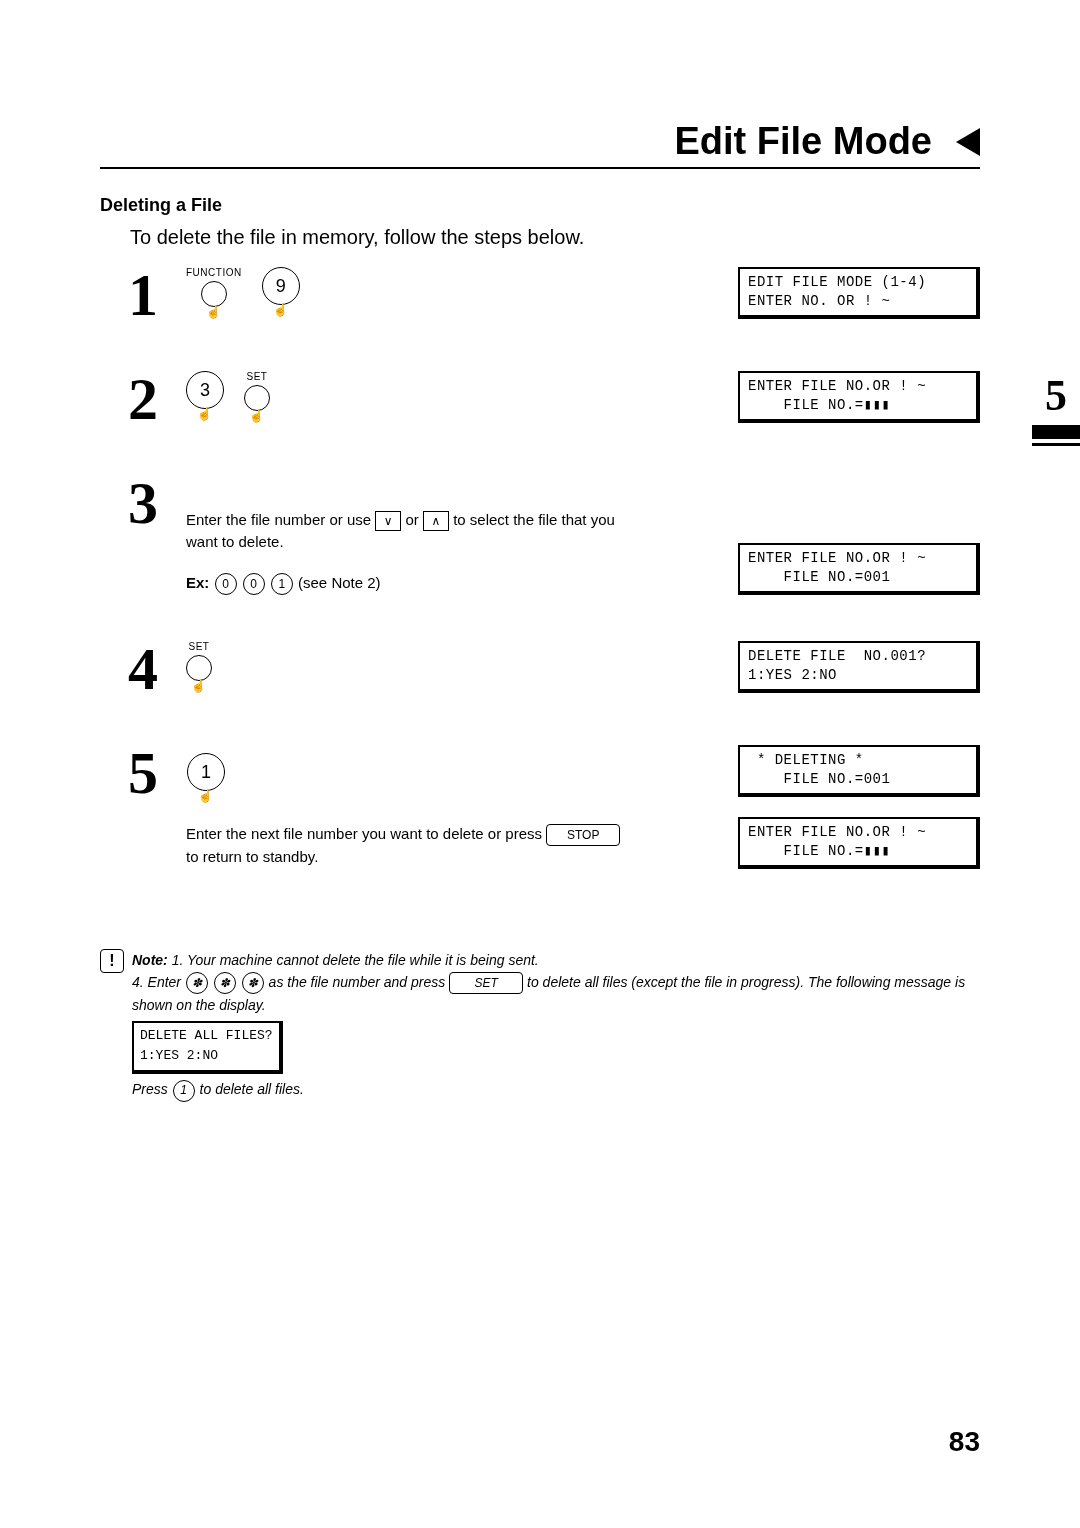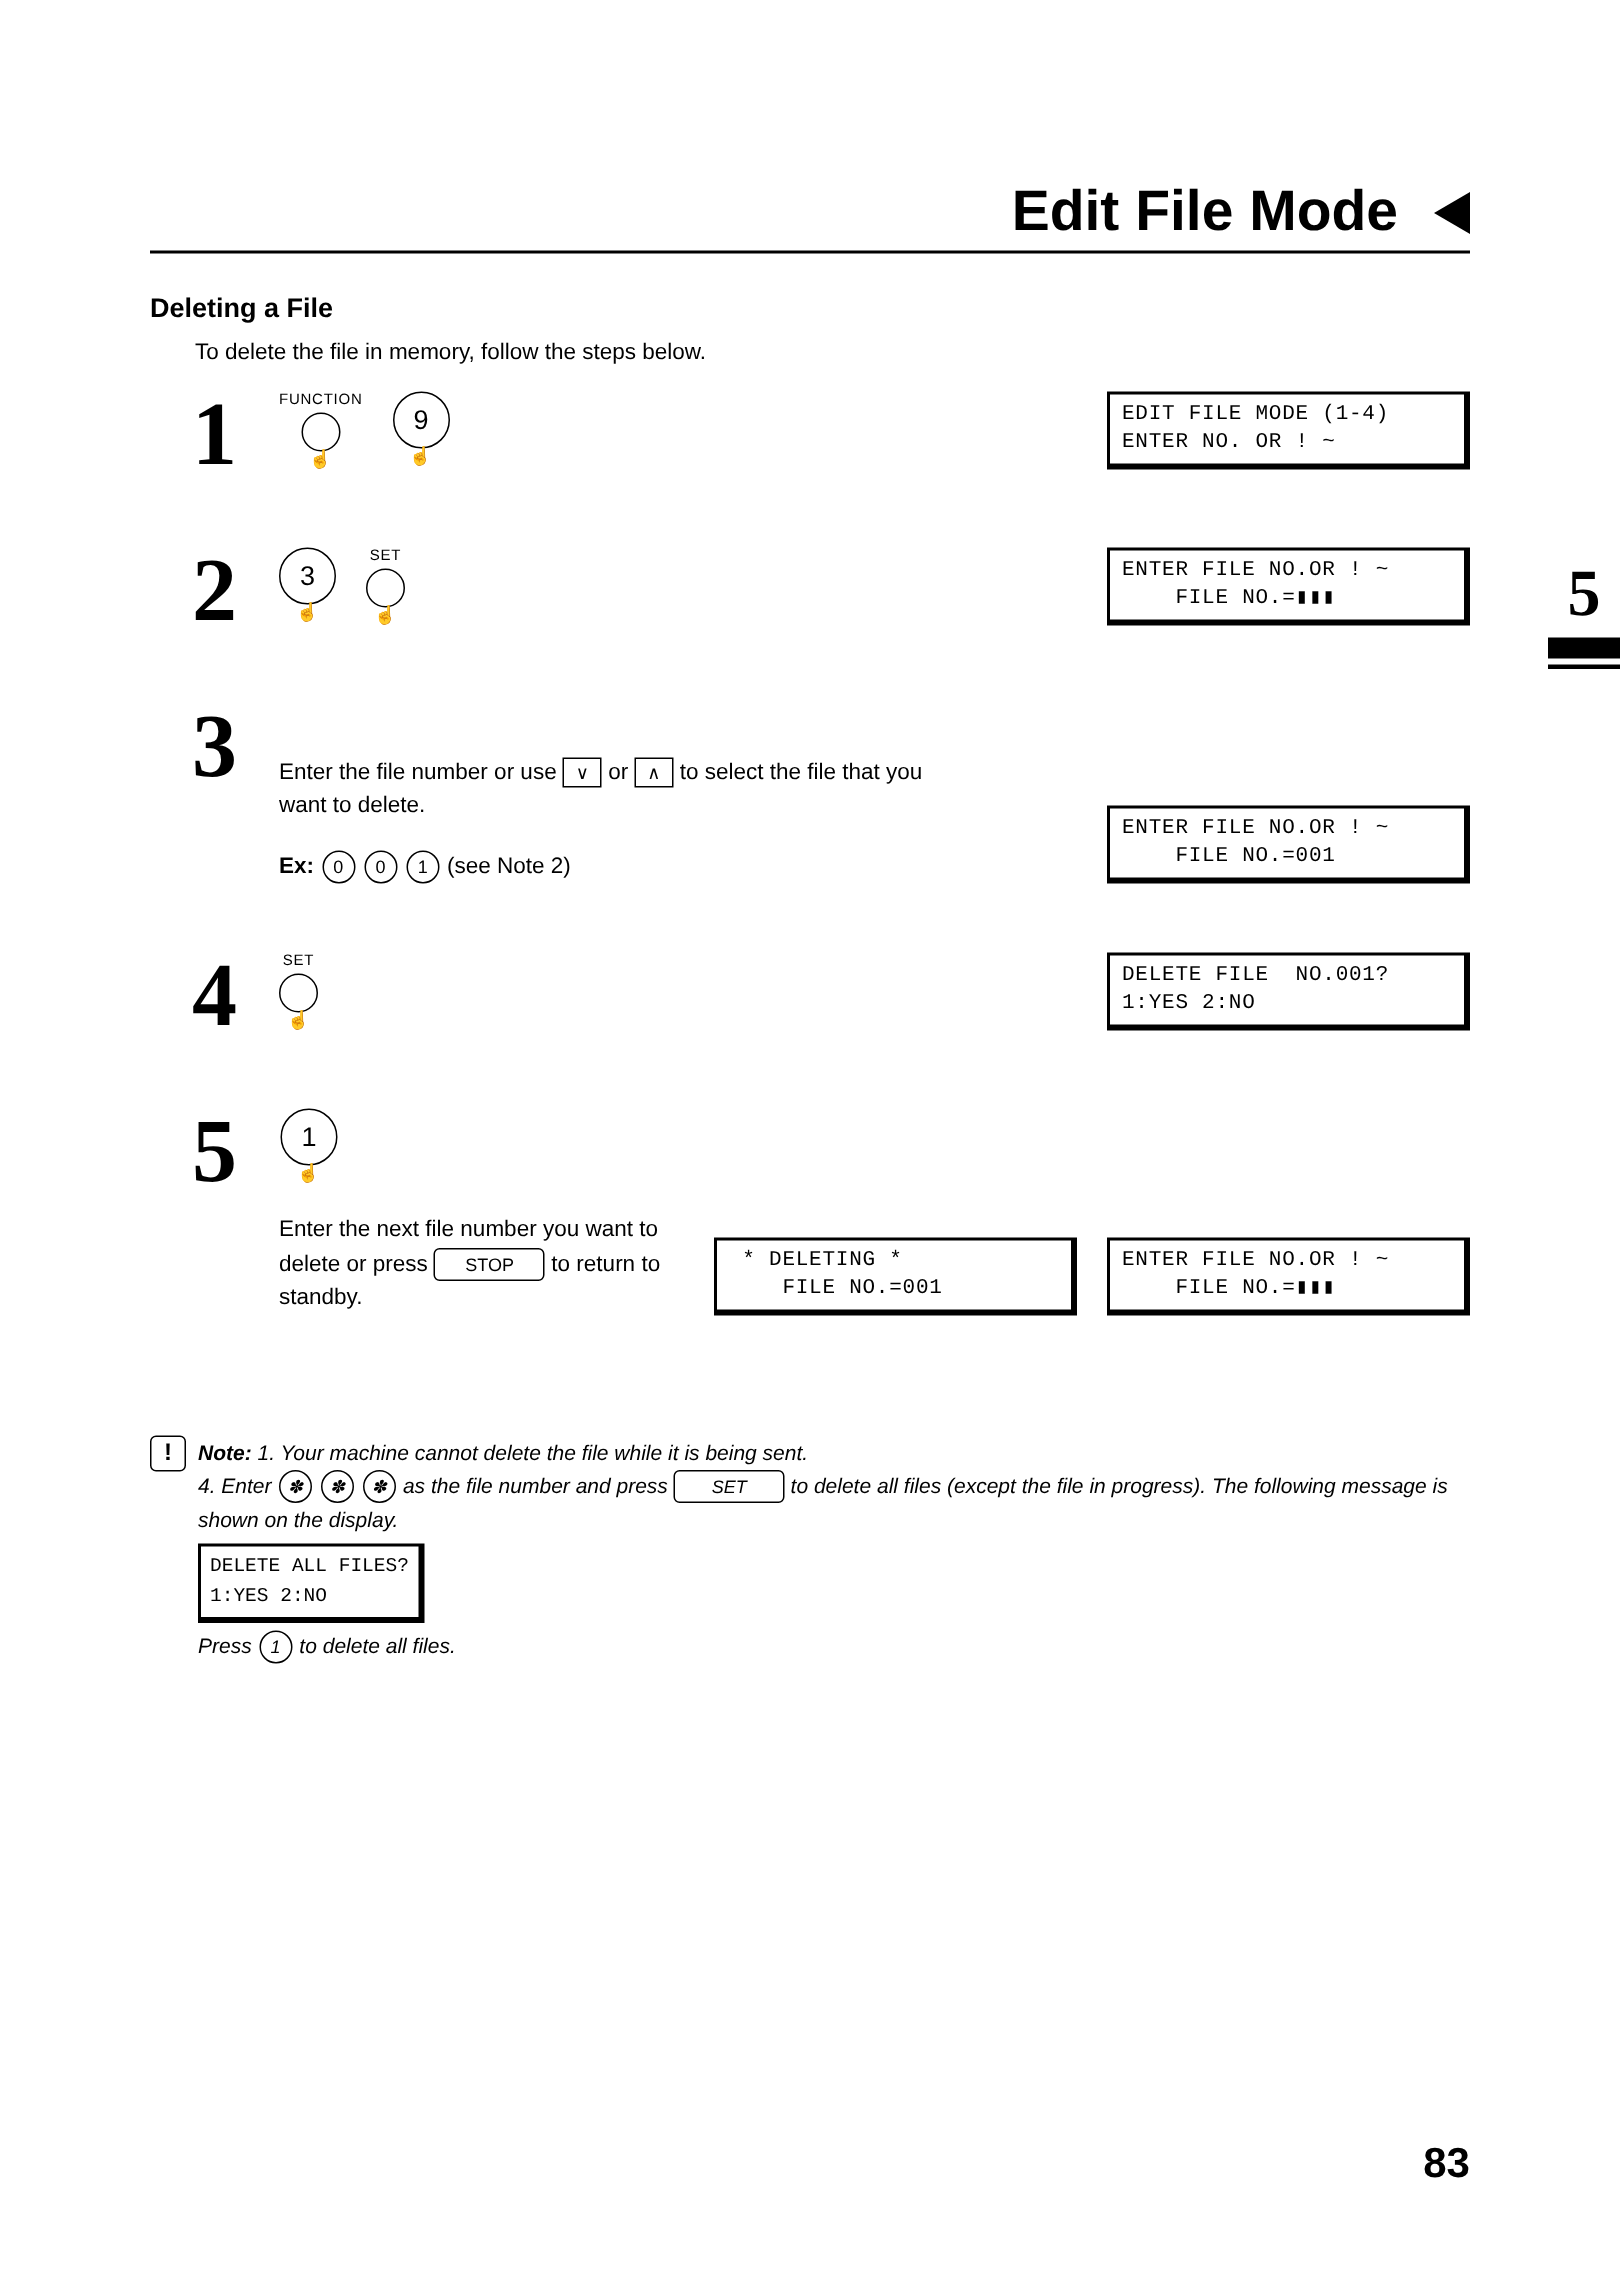--- a/index.html
+++ b/index.html
@@ -2,27 +2,27 @@
 <html><head>
 <meta charset="utf-8">
 <style>
 html,body{margin:0;padding:0;background:#fff;color:#000;font-family:Arial,Helvetica,sans-serif}
 .page{width:1080px;height:1528px;position:relative;margin:0 auto;background:#fff}
 .content{padding:120px 100px 0 100px}
 .header{display:flex;justify-content:flex-end;align-items:center;border-bottom:2px solid #000;padding-bottom:4px;gap:24px}
 .header-title{font-size:38px;font-weight:bold}
 .header-arrow{width:0;height:0;border-top:14px solid transparent;border-bottom:14px solid transparent;border-right:24px solid #000}
 .section-title{font-size:18px;font-weight:bold;margin-top:26px}
-.intro{font-size:15px;margin:10px 0 16px 30px}
+.intro{font-size:20px;margin:10px 0 16px 30px}
 .step{display:flex;align-items:flex-start;margin-bottom:44px}
 .stepnum{font-family:"Times New Roman",serif;font-size:60px;font-weight:bold;width:58px;text-align:right;margin-right:28px;line-height:1}
 .stepbody{flex:1;display:flex;align-items:flex-end;justify-content:space-between;padding-top:2px}
 .leftcol{display:flex;align-items:flex-start;gap:20px;flex-wrap:wrap;max-width:440px}
 .lcd{font-family:"Courier New",monospace;font-size:14px;letter-spacing:0.5px;border:2px solid #000;border-right-width:4px;border-bottom-width:4px;padding:4px 8px;white-space:pre;min-width:220px;line-height:1.35}
-.lcd-stack{display:flex;flex-direction:row;gap:20px}
+.lcd-stack{display:flex;flex-direction:column;gap:20px}
 .btn-wrap{display:flex;flex-direction:column;align-items:center}
 .btn-label{font-size:10px;letter-spacing:0.5px;margin-bottom:3px}
 .circle-btn{width:36px;height:36px;border:1.5px solid #000;border-radius:50%;display:flex;align-items:center;justify-content:center;font-size:18px}
 .small-btn{width:24px;height:24px;font-size:14px}
 .circle-key{display:inline-flex;align-items:center;justify-content:center;width:20px;height:20px;border:1px solid #000;border-radius:50%;font-size:12px;vertical-align:middle;margin:0 1px}
 .sqkey{display:inline-flex;align-items:center;justify-content:center;min-width:18px;height:18px;border:1px solid #000;font-size:12px;vertical-align:middle;padding:0 3px}
 .rectkey{display:inline-flex;align-items:center;justify-content:center;min-width:56px;height:20px;border:1px solid #000;border-radius:4px;font-size:12px;vertical-align:middle;padding:0 8px}
 .hand{font-size:12px;margin-top:-2px}
 .text15{font-size:15px;line-height:1.5}
 .text15 b{font-weight:bold}

